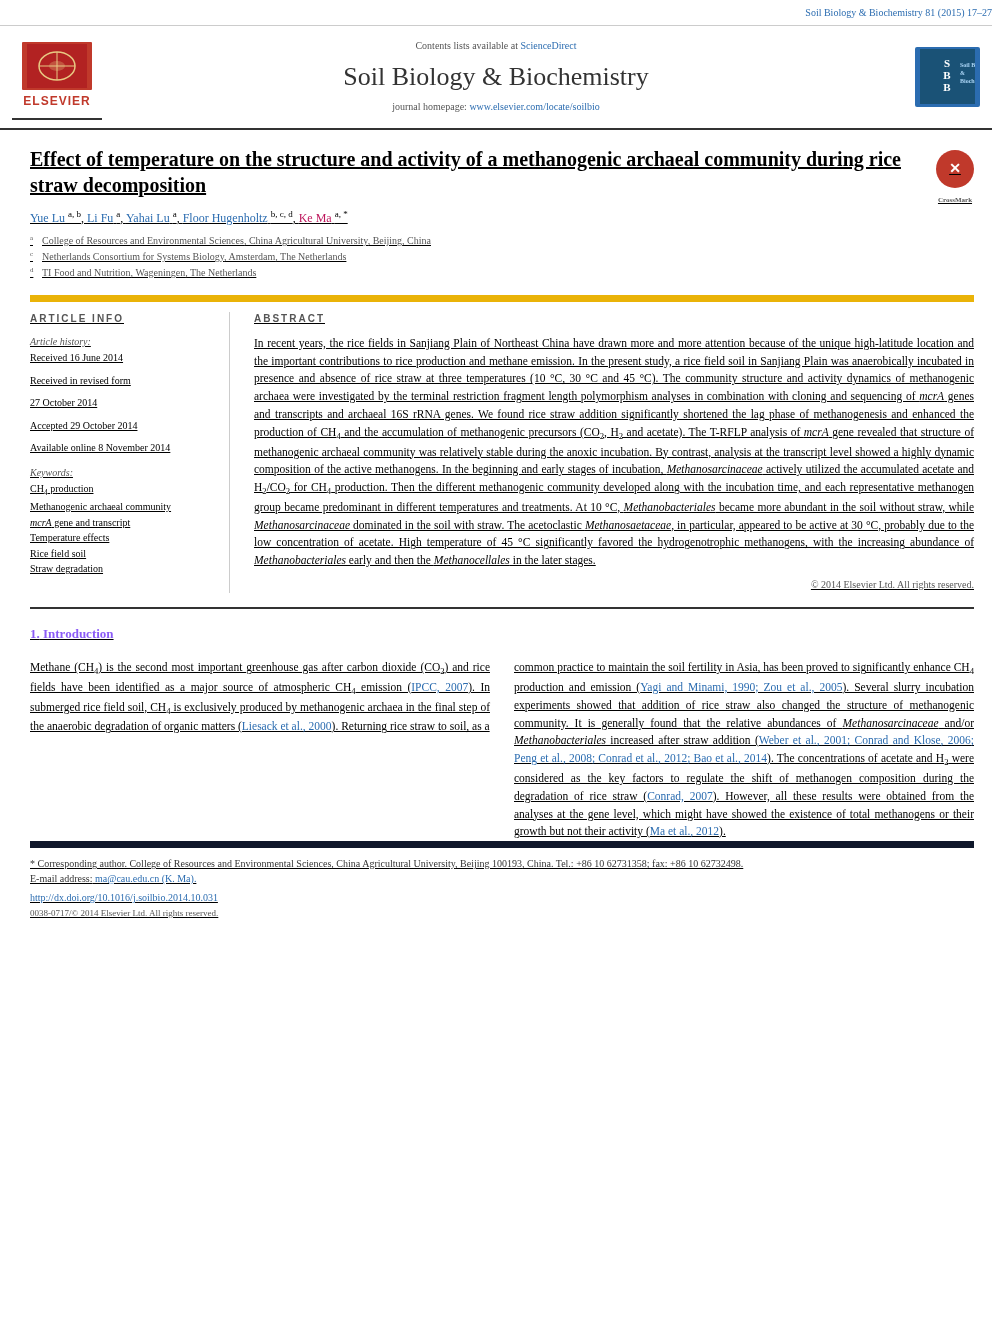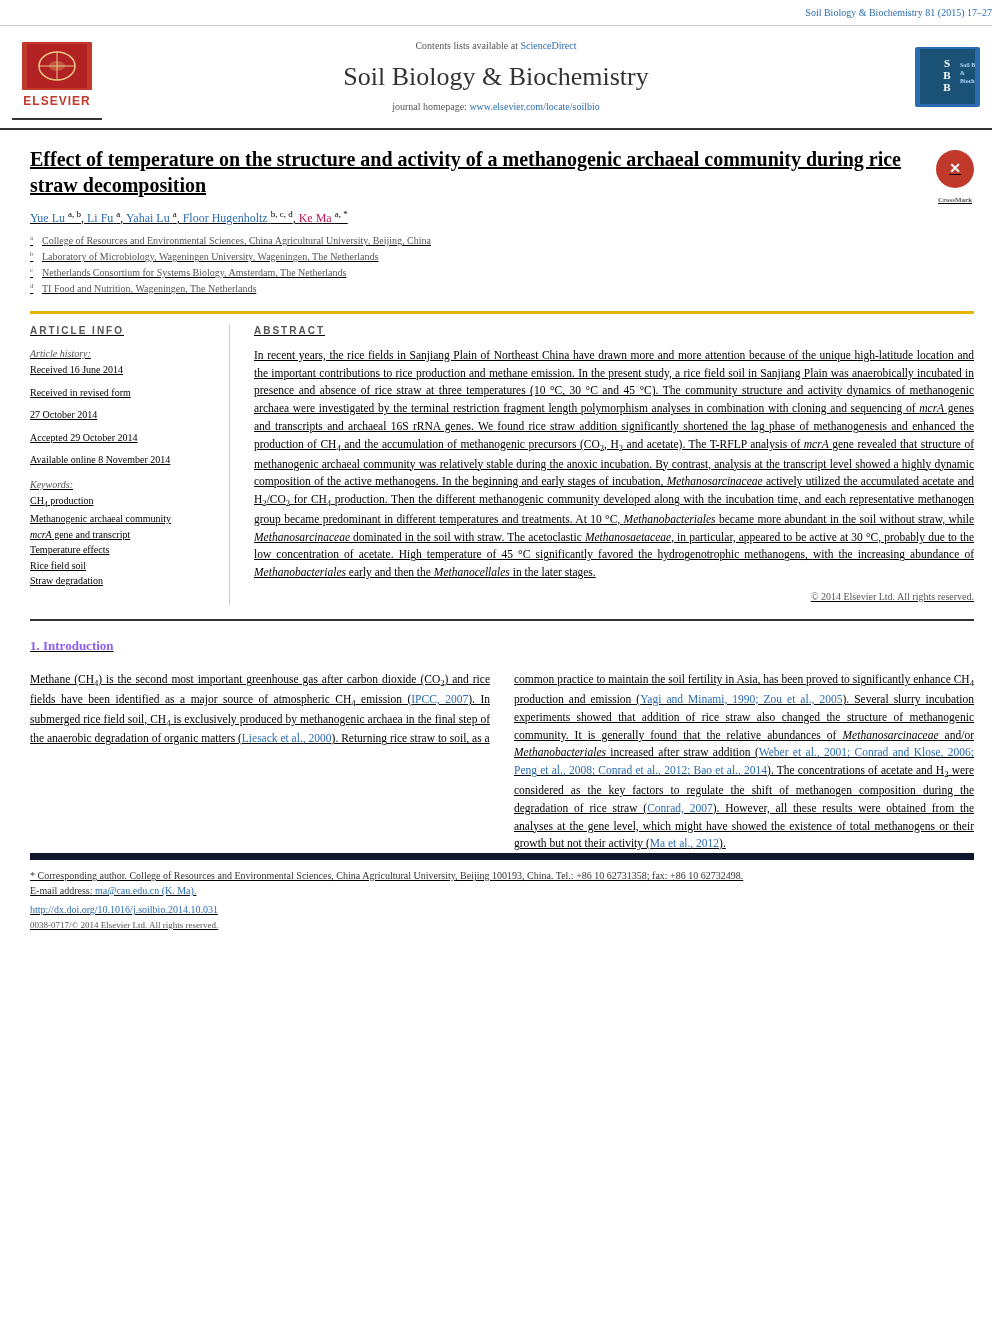--- a/index.html
+++ b/index.html
@@ -157,21 +157,21 @@
       margin-bottom: 14px;
       line-height: 1.6;
     }
     .affil-item { display: flex; }
     .affil-sup { min-width: 12px; font-size: 9px; }
 
     
     .two-col {
       display: flex;
       gap: 24px;
-      border-top: 3px solid #eab308;
+      border-top: 7px solid #eab308;
       padding-top: 10px;
       margin-bottom: 14px;
     }
     .article-info {
       width: 200px;
       flex-shrink: 0;
       border-right: 1px solid #ccc;
       padding-right: 16px;
     }
     .section-heading {
@@ -347,24 +347,20 @@
       <span><span class="author-link" style="color:#2b6cb0;">Floor Hugenholtz</span> <sup>b, c, d</sup>, </span>
       <span><span class="author-link" style="color:#be185d;">Ke Ma</span> <sup>a, *</sup></span>
     </div>
 
     <div class="affiliations">
       <div class="affil-item">
         <span class="affil-sup"><sup>a</sup></span>
         <span>College of Resources and Environmental Sciences, China Agricultural University, Beijing, China</span>
       </div>
       <div class="affil-item">
-        <span class="affil-sup"><sup>b</sup></span>
-        <span>Laboratory of Microbiology, Wageningen University, Wageningen, The Netherlands</span>
-      </div>
-      <div class="affil-item">
         <span class="affil-sup"><sup>c</sup></span>
         <span>Netherlands Consortium for Systems Biology, Amsterdam, The Netherlands</span>
       </div>
       <div class="affil-item">
         <span class="affil-sup"><sup>d</sup></span>
         <span>TI Food and Nutrition, Wageningen, The Netherlands</span>
       </div>
     </div>
 
     <div class="two-col">

